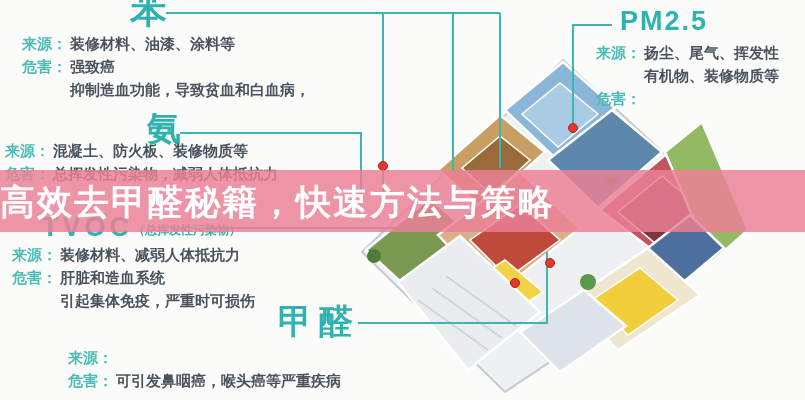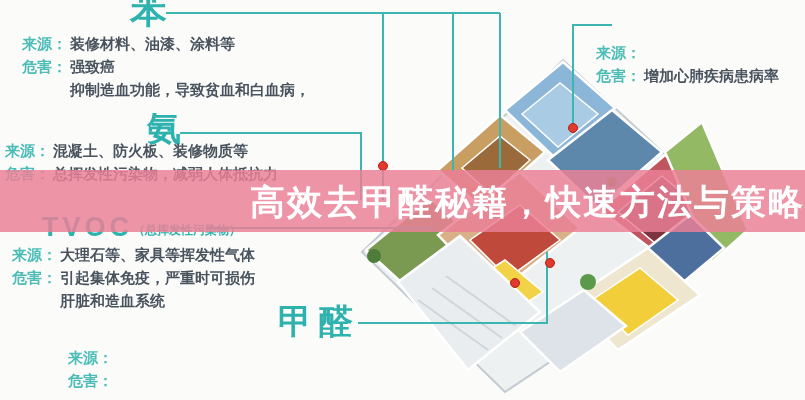--- a/index.html
+++ b/index.html
@@ -28,21 +28,21 @@
   .bd-tvoc{left:12px;top:243px;}
   .bd-jq{left:68px;top:346px;}
   .bd-pm{left:596px;top:41px;}
   .row{display:flex;}
   .lbl{color:#4cbcb6;flex:0 0 auto;margin-right:3px;}
   .txt span{display:block;}
   
   .banner{
     position:absolute;left:0;top:170px;width:805px;height:62px;
     background:rgba(235,128,150,0.84);
-    display:flex;align-items:center;justify-content:flex-end;
+    display:flex;align-items:center;justify-content:flex-start;
   }
   .banner .title{
     color:#ffffff;font-size:35px;font-weight:800;letter-spacing:2px;
     white-space:nowrap;line-height:1;
   }
 </style>
 </head>
 <body>
 
 <div class="stage">
@@ -119,48 +119,53 @@
       <span class="txt">总挥发性污染物，减弱人体抵抗力</span>
     </div>
   </div>
 
   <div class="p-hdr hdr-tvoc">
     <span>TVOC</span><span class="note">（总挥发性污染物）</span>
   </div>
   <div class="p-body bd-tvoc">
     <div class="row">
       <span class="lbl">来源：</span>
-      <span class="txt">大理石等、家具等挥发性气体</span>
+      <span class="txt">装修材料、减弱人体抵抗力</span>
     </div>
     <div class="row">
       <span class="lbl">危害：</span>
       <span class="txt">
+        <span>肝脏和造血系统</span>
         <span>引起集体免疫，严重时可损伤</span>
-        <span>肝脏和造血系统</span>
       </span>
     </div>
   </div>
 
   <div class="p-hdr hdr-jq">甲醛</div>
   <div class="p-body bd-jq">
     <div class="row">
       <span class="lbl">来源：</span>
     </div>
     <div class="row">
       <span class="lbl">危害：</span>
+      <span class="txt">可引发鼻咽癌，喉头癌等严重疾病</span>
     </div>
   </div>
 
+  <div class="p-hdr hdr-pm">PM2.5</div>
   <div class="p-body bd-pm">
     <div class="row">
       <span class="lbl">来源：</span>
+      <span class="txt">
+        <span>扬尘、尾气、挥发性</span>
+        <span>有机物、装修物质等</span>
+      </span>
     </div>
     <div class="row">
       <span class="lbl">危害：</span>
-      <span class="txt">增加心肺疾病患病率</span>
     </div>
   </div>
 
   <div class="banner">
     <div class="title">高效去甲醛秘籍，快速方法与策略</div>
   </div>
 
 </div>
 
 </body></html>

